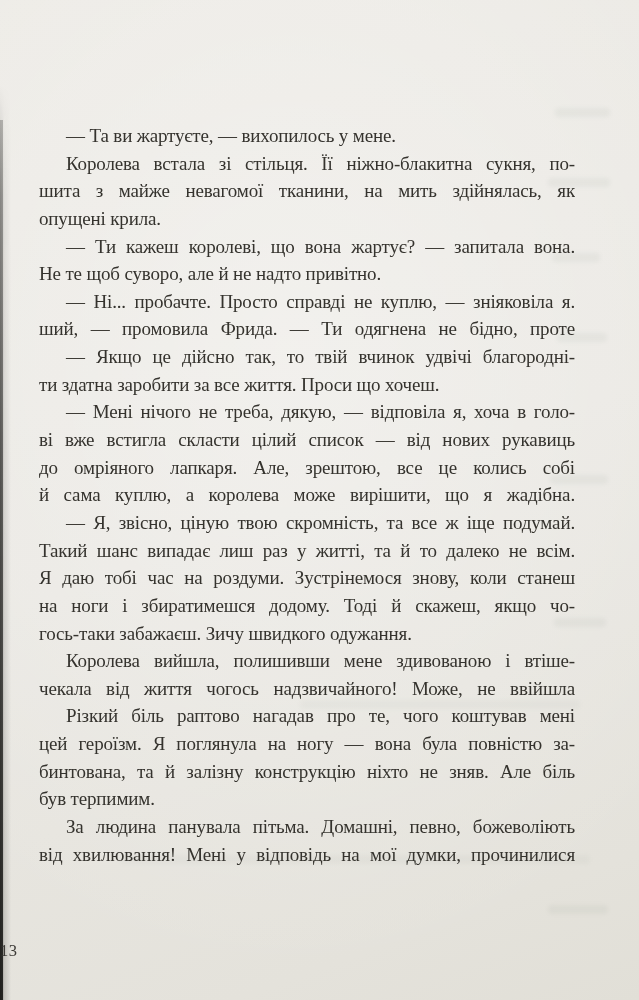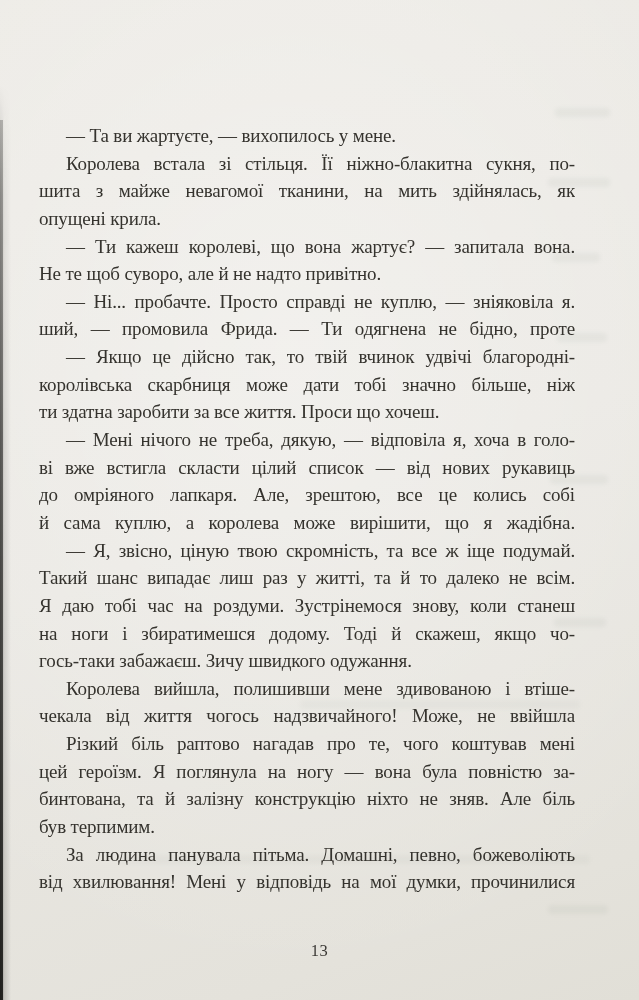--- a/index.html
+++ b/index.html
@@ -50,21 +50,21 @@
     text-align: justify;
     text-align-last: justify;
     overflow: hidden;
     white-space: normal;
   }
   .line.endline { text-align-last: left; }
   .line.indent { text-indent: 27px; }
   .page-number {
     position: absolute;
     left: 0; top: 941px; width: 639px;
-    text-align: center;
+    text-align: left;
     font-size: 16.5px;
     color: #3b3935;
     letter-spacing: 0.5px;
   }
 </style>
 </head>
 <body>
 
 <div class="page">
 
@@ -84,21 +84,20 @@
   <div class="text-block">
       <div class="line indent endline">— Та ви жартуєте, — вихопилось у мене.</div>
       <div class="line indent">Королева встала зі стільця. Її ніжно-блакитна сукня, по-</div>
       <div class="line">шита з майже невагомої тканини, на мить здійнялась, як</div>
       <div class="line endline">опущені крила.</div>
       <div class="line indent">— Ти кажеш королеві, що вона жартує? — запитала вона.</div>
       <div class="line endline">Не те щоб суворо, але й не надто привітно.</div>
       <div class="line indent">— Ні... пробачте. Просто справді не куплю, — зніяковіла я.</div>
       <div class="line">ший, — промовила Фрида. — Ти одягнена не бідно, проте</div>
       <div class="line indent">— Якщо це дійсно так, то твій вчинок удвічі благородні-</div>
-      <div class="line">королівська скарбниця може дати тобі значно більше, ніж</div>
       <div class="line endline">ти здатна заробити за все життя. Проси що хочеш.</div>
       <div class="line indent">— Мені нічого не треба, дякую, — відповіла я, хоча в голо-</div>
       <div class="line">ві вже встигла скласти цілий список — від нових рукавиць</div>
       <div class="line">до омріяного лапкаря. Але, зрештою, все це колись собі</div>
       <div class="line">й сама куплю, а королева може вирішити, що я жадібна.</div>
       <div class="line indent">— Я, звісно, ціную твою скромність, та все ж іще подумай.</div>
       <div class="line">Такий шанс випадає лиш раз у житті, та й то далеко не всім.</div>
       <div class="line">Я даю тобі час на роздуми. Зустрінемося знову, коли станеш</div>
       <div class="line">на ноги і збиратимешся додому. Тоді й скажеш, якщо чо-</div>
       <div class="line endline">гось-таки забажаєш. Зичу швидкого одужання.</div>

